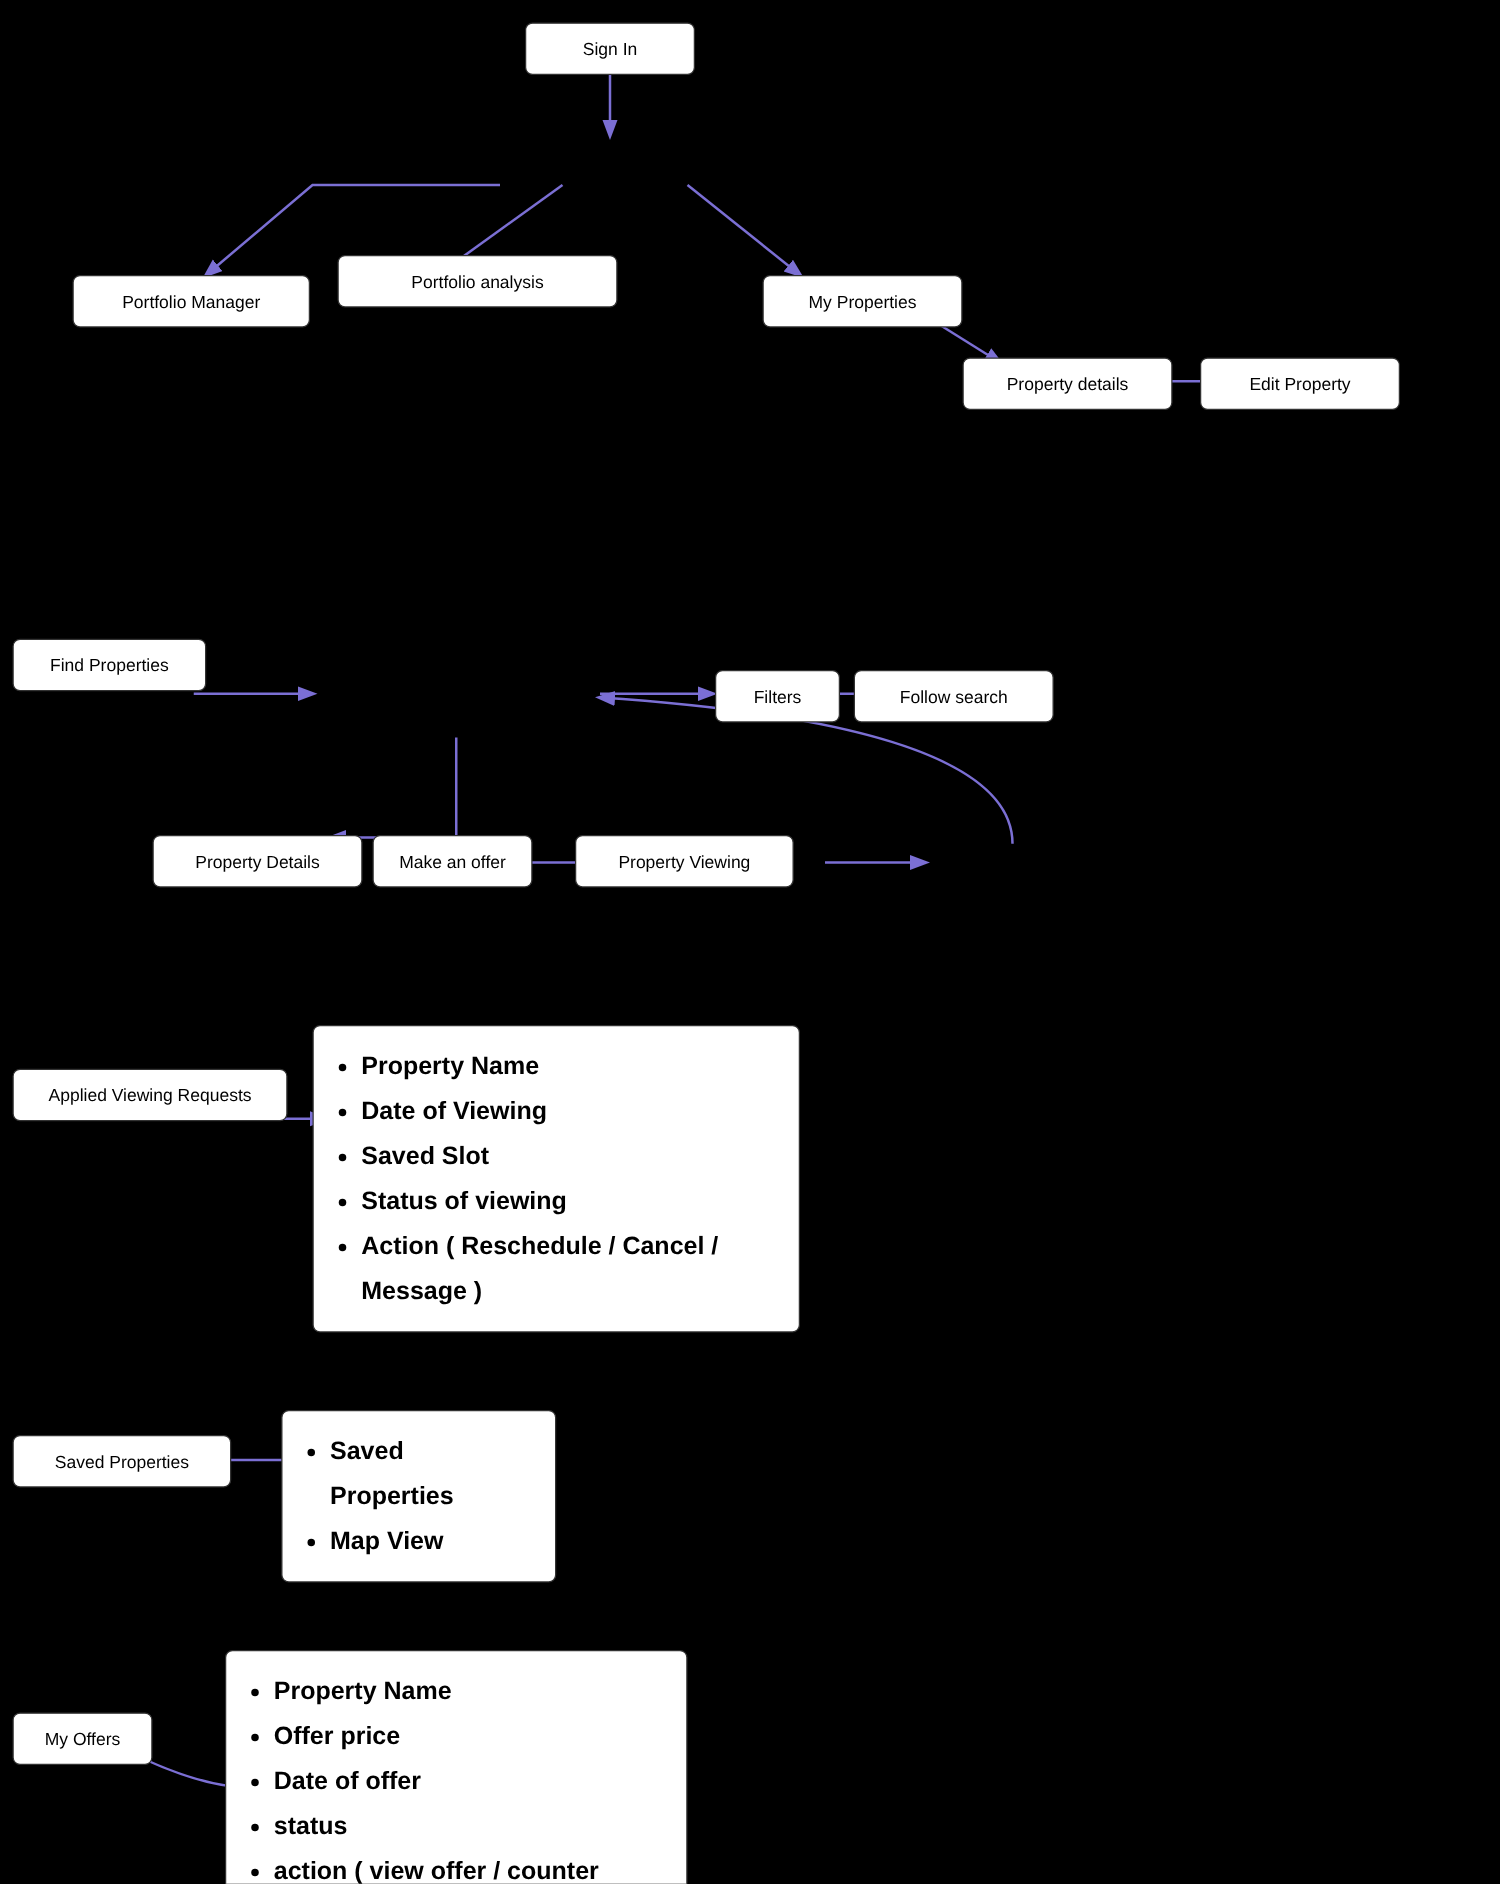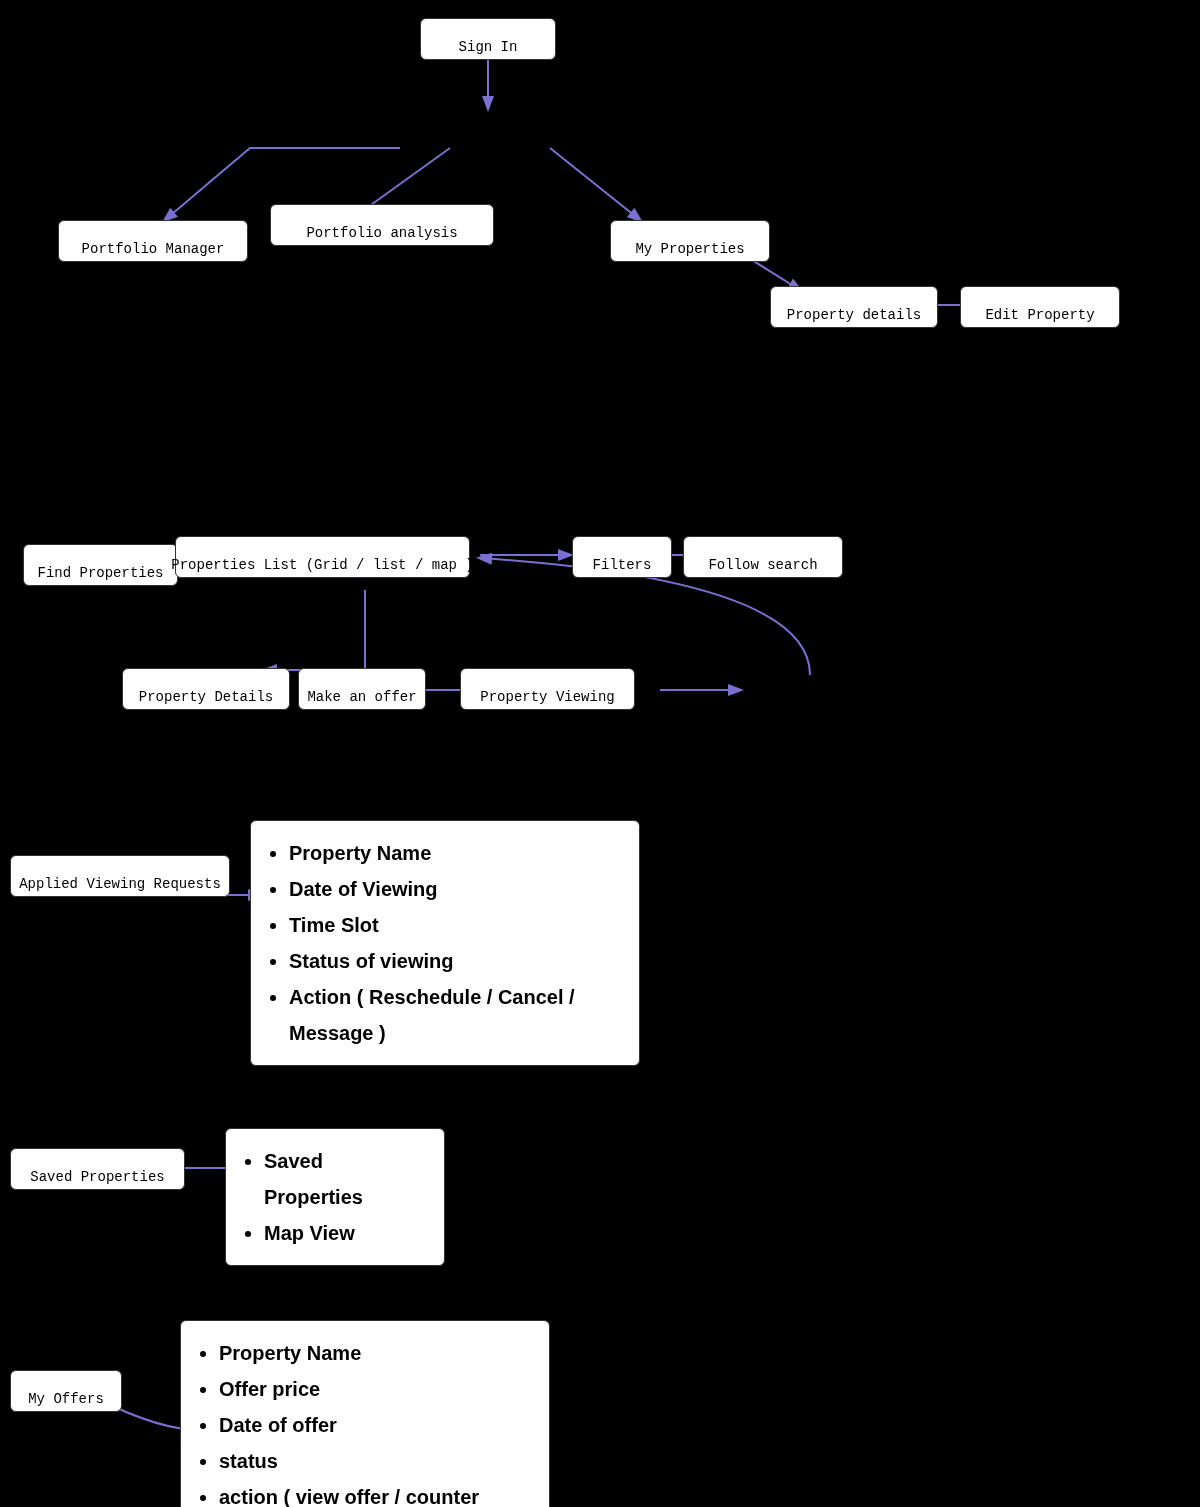--- a/index.html
+++ b/index.html
@@ -19,24 +19,23 @@
     .node {
       position: absolute;
       background: #fff;
       border: 1.5px solid #333;
       border-radius: 6px;
       padding: 20px 16px;
       font-size: 14px;
       font-weight: 500;
       white-space: nowrap;
       display: flex;
-      align-items: flex-start;
+      align-items: center;
       justify-content: center;
       text-align: center;
-      font-family: Liberation Mono, monospace;
     }
     .node-list {
       position: absolute;
       background: #fff;
       border: 1.5px solid #333;
       border-radius: 6px;
       padding: 14px 20px;
       font-size: 20px;
       line-height: 1.8;
     }
@@ -129,27 +128,24 @@
   </div>
 
   <div class="node" style="left: 770px; top: 286px; width: 168px; height: 38px;">
     <span>Property details</span>
   </div>
 
   <div class="node" style="left: 960px; top: 286px; width: 160px; height: 38px;">
     <span>Edit Property</span>
   </div>
 
-  <div class="node" style="left: 10px; top: 544px; width: 155px; height: 38px; margin-left: 13px;">
+  <div class="node" style="left: 10px; top: 511px; width: 155px; height: 38px;">
     <span>Find Properties</span>
   </div>
 
-  <div class="node" style="left: 175px; top: 536px; width: 295px; height: 38px;">
-    <span>Properties List (Grid / list / map )</span>
-  </div>
 
   <div class="node" style="left: 572px; top: 536px; width: 100px; height: 38px;">
     <span>Filters</span>
   </div>
 
   <div class="node" style="left: 683px; top: 536px; width: 160px; height: 38px;">
     <span>Follow search</span>
   </div>
 
   <div class="node" style="left: 122px; top: 668px; width: 168px; height: 38px;">
@@ -165,21 +161,21 @@
   </div>
 
   <div class="node" style="left: 10px; top: 855px; width: 220px; height: 38px;">
     <span>Applied Viewing Requests</span>
   </div>
 
   <div class="node-list" style="left: 250px; top: 820px; width: 390px;">
     <ul>
       <li>Property Name</li>
       <li>Date of Viewing</li>
-      <li>Time Slot</li>
+      <li>Saved Slot</li>
       <li>Status of viewing</li>
       <li>Action ( Reschedule / Cancel / Message )</li>
     </ul>
   </div>
 
   <div class="node" style="left: 10px; top: 1148px; width: 175px; height: 38px;">
     <span>Saved Properties</span>
   </div>
 
   <div class="node-list" style="left: 225px; top: 1128px; width: 220px;">

